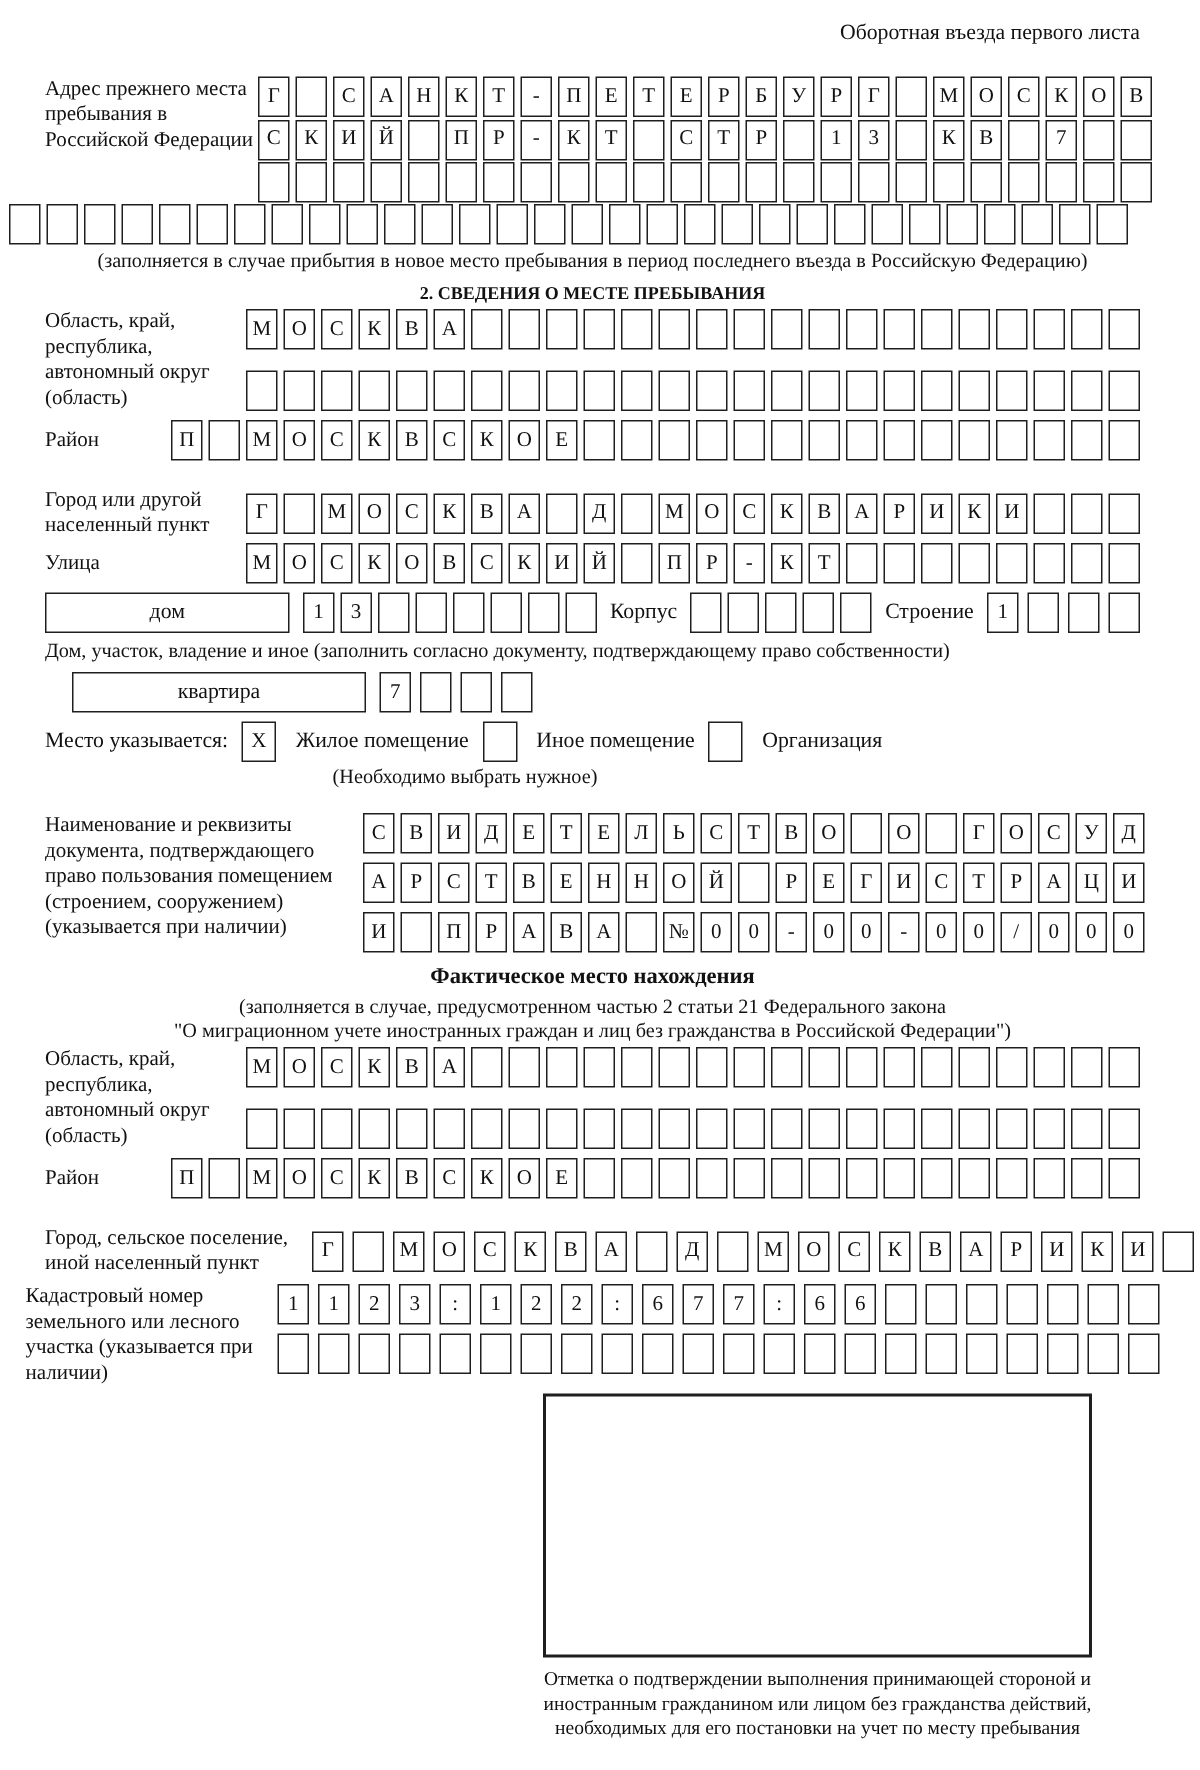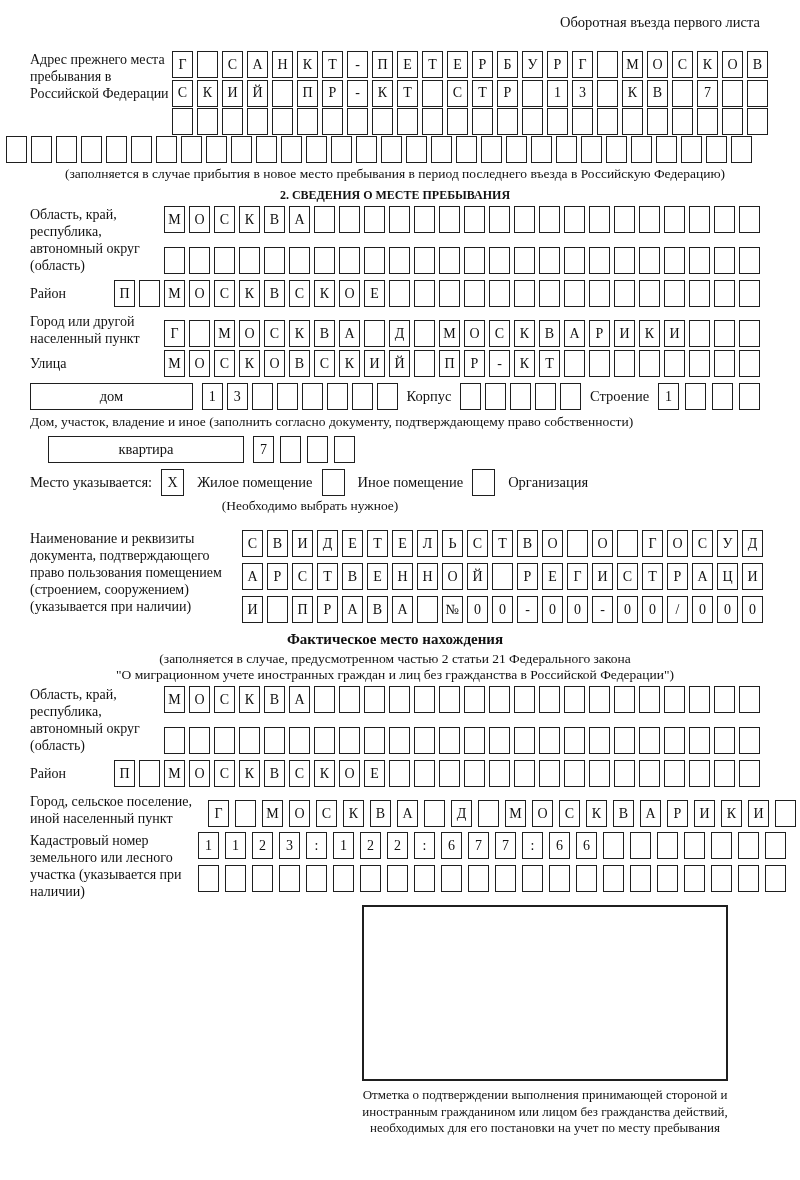--- a/index.html
+++ b/index.html
@@ -33,21 +33,21 @@
   .sec-title { text-align:center; font-weight:bold; font-size:12px; margin-top:6px; }
 
   .s1-block { margin-top:20px; }
   .s1-label { width:142px; flex:0 0 142px; }
   .fullrow { margin-left:-24px; margin-top:1px; }
   .s1-note { margin-top:3px; }
 
   .region-block { margin-top:3px; }
   .region-label { width:114px; flex:0 0 114px; }
   .district-row { margin-top:6px; }
-  .city-row { margin-top:6px;align-items:flex-end; }
+  .city-row { margin-top:18px; }
   .city-label { width:132px; flex:0 0 132px; }
   .street-row { margin-top:3px; }
 
   .widebox {
     box-sizing:border-box; height:27px; border:1.8px solid #1f1f1f;
     display:flex; align-items:center; justify-content:center; font-size:14.5px;
   }
   .house-row { margin-top:6px; display:flex; align-items:center; justify-content:space-between; }
   .house-box { width:163px; }
   .inline-label { font-size:14.5px; }
@@ -60,21 +60,21 @@
   .stay-note { margin-top:2px; width:560px; text-align:center; }
 
   .doc-block { margin-top:16px; }
   .doc-label { width:212px; flex:0 0 212px; }
   .doc-rows .cells { margin-bottom:6px; }
   .doc-rows .cells:last-child { margin-bottom:0; }
 
   .s3-title { margin-top:8px; font-weight:bold; font-size:15px; text-align:center; }
   .s3-note { margin-top:3px; }
   .city3-label { width:178px; flex:0 0 178px; }
-  .cad-block { margin-top:5px; }
+  .cad-block { margin-top:5px;justify-content:center; }
   .cad-label { width:168px; flex:0 0 168px; }
   .cad-rows .cells { margin-bottom:6px; }
   .cad-rows .cells:last-child { margin-bottom:0; }
 
   .mark-block { margin-top:5px; margin-left:auto; width:430px; }
   .mark-box { width:362px; height:172px; border:2px solid #1f1f1f; margin:0 auto; }
   .mark-caption { margin-top:6px; text-align:center; font-size:13px; line-height:16.5px; }
 </style>
 </head>
 <body>

